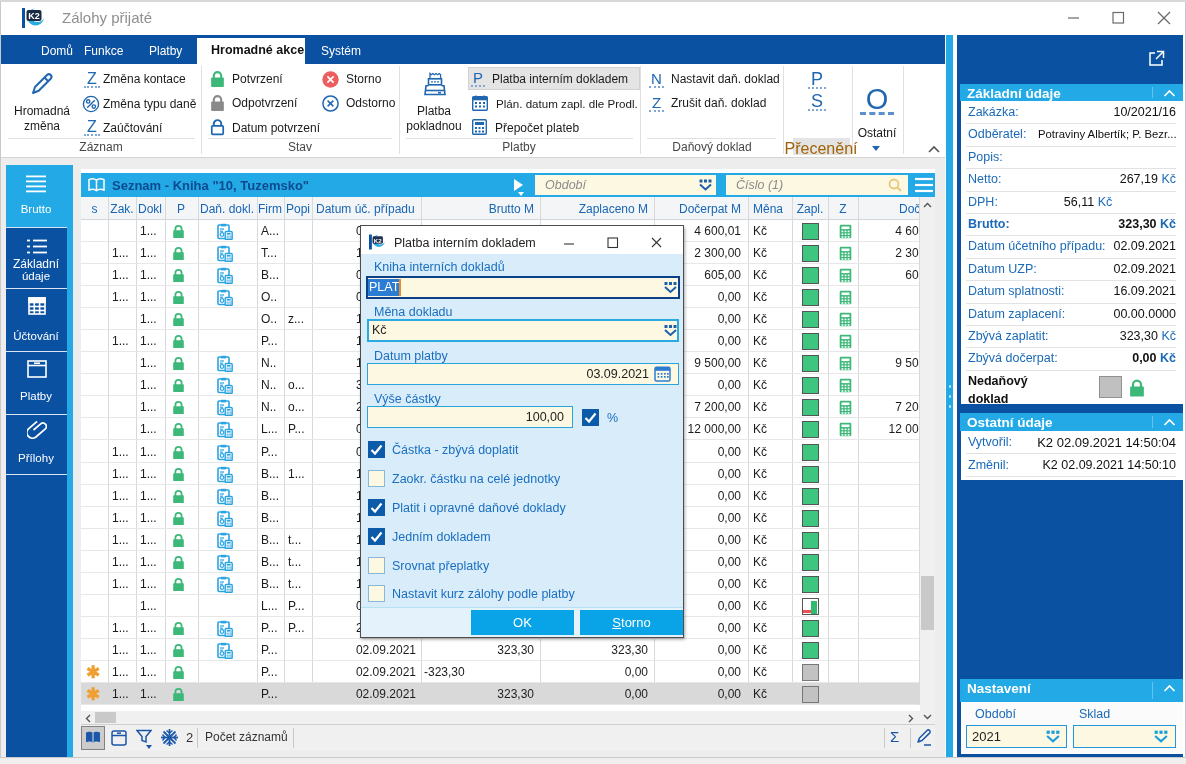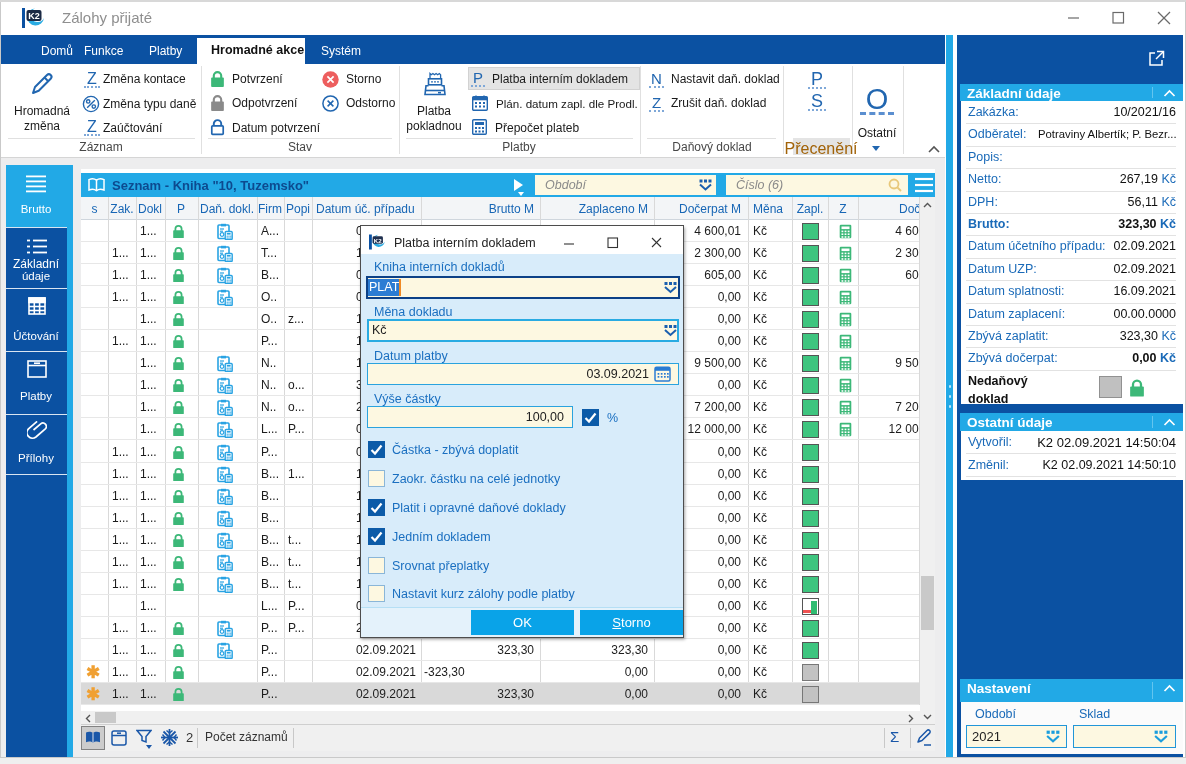--- a/index.html
+++ b/index.html
@@ -255,21 +255,21 @@
 <svg width="15" height="12" viewBox="0 0 15 12">
 <g fill="#1b5fae">
           <rect x="1.5" y="0.5" width="3" height="3"></rect>
           <rect x="6" y="0.5" width="3" height="3"></rect>
           <rect x="10.5" y="0.5" width="3" height="3"></rect>
         </g>
 <path d="M2 5.5 L7.5 10.5 L13 5.5" fill="none" stroke="#1b5fae" stroke-width="2"></path>
 </svg>
     </div>
 <div class="a" style="left:726px;top:175px;width:182px;height:20px;background:#fdf8e1"></div>
-<div class="a" style="left:736px;top:178px;white-space:nowrap;font-size:12.5px;color:#8a8a8a;font-style:italic">Číslo (6)</div>
+<div class="a" style="left:736px;top:178px;white-space:nowrap;font-size:12.5px;color:#8a8a8a;font-style:italic">Číslo (1)</div>
 <div class="a" style="left:888px;top:178px;width:14px;height:14px">
 <svg width="14" height="14" viewBox="0 0 14 14" fill="none" stroke="#e8c87a" stroke-width="1.8">
 <circle cx="6" cy="6" r="4.5"></circle>
         <line x1="9.5" y1="9.5" x2="13" y2="13"></line>
 </svg>
     </div>
 <div class="a" style="left:915px;top:177px;width:18px;height:16px">
 <svg width="18" height="16" viewBox="0 0 18 16" stroke="#fff" stroke-width="2.2">
         <line x1="0" y1="2" x2="18" y2="2"></line>
         <line x1="0" y1="8" x2="18" y2="8"></line>
@@ -1277,21 +1277,21 @@
 <div class="a" style="left:966px;top:123px;width:210px;height:1px;background:#e2e2e2"></div>
 <div class="a" style="left:968px;top:127px;font-size:12.5px;color:#1a6ab8;white-space:nowrap">Odběratel:</div>
 <div class="a" style="left:1038px;top:128px;width:138px;text-align:right;font-size:11.3px;color:#111;white-space:nowrap">Potraviny Albertík; P. Bezr...</div>
 <div class="a" style="left:966px;top:146px;width:210px;height:1px;background:#e2e2e2"></div>
 <div class="a" style="left:968px;top:150px;font-size:12.5px;color:#1a6ab8;white-space:nowrap">Popis:</div>
 <div class="a" style="left:966px;top:168px;width:210px;height:1px;background:#e2e2e2"></div>
 <div class="a" style="left:968px;top:172px;font-size:12.5px;color:#1a6ab8;white-space:nowrap">Netto:</div>
 <div class="a" style="left:1000px;top:172px;width:176px;text-align:right;font-size:12.5px;white-space:nowrap"><span style="color:#111">267,19</span> <span style="color:#1a6ab8">Kč</span></div>
 <div class="a" style="left:966px;top:191px;width:210px;height:1px;background:#e2e2e2"></div>
 <div class="a" style="left:968px;top:195px;font-size:12.5px;color:#1a6ab8;white-space:nowrap">DPH:</div>
-<div class="a" style="left:1000px;top:195px;width:176px;text-align:right;font-size:12.5px;white-space:nowrap"><span style="color:#111">56,11</span> <span style="color:#1a6ab8">Kč</span></div>
+<div class="a" style="left:1000px;top:195px;width:176px;text-align:center;font-size:12.5px;white-space:nowrap"><span style="color:#111">56,11</span> <span style="color:#1a6ab8">Kč</span></div>
 <div class="a" style="left:966px;top:213px;width:210px;height:1px;background:#e2e2e2"></div>
 <div class="a" style="left:968px;top:217px;font-size:12.5px;color:#1a6ab8;font-weight:bold;white-space:nowrap">Brutto:</div>
 <div class="a" style="left:1000px;top:217px;width:176px;text-align:right;font-size:12.5px;font-weight:bold;white-space:nowrap"><span style="color:#111">323,30</span> <span style="color:#1a6ab8">Kč</span></div>
 <div class="a" style="left:966px;top:235px;width:210px;height:1px;background:#e2e2e2"></div>
 <div class="a" style="left:968px;top:239px;font-size:12.5px;color:#1a6ab8;white-space:nowrap">Datum účetního případu:</div>
 <div class="a" style="left:1000px;top:239px;width:176px;text-align:right;font-size:12.5px;white-space:nowrap"><span style="color:#111">02.09.2021</span></div>
 <div class="a" style="left:966px;top:258px;width:210px;height:1px;background:#e2e2e2"></div>
 <div class="a" style="left:968px;top:262px;font-size:12.5px;color:#1a6ab8;white-space:nowrap">Datum UZP:</div>
 <div class="a" style="left:1000px;top:262px;width:176px;text-align:right;font-size:12.5px;white-space:nowrap"><span style="color:#111">02.09.2021</span></div>
 <div class="a" style="left:966px;top:280px;width:210px;height:1px;background:#e2e2e2"></div>

